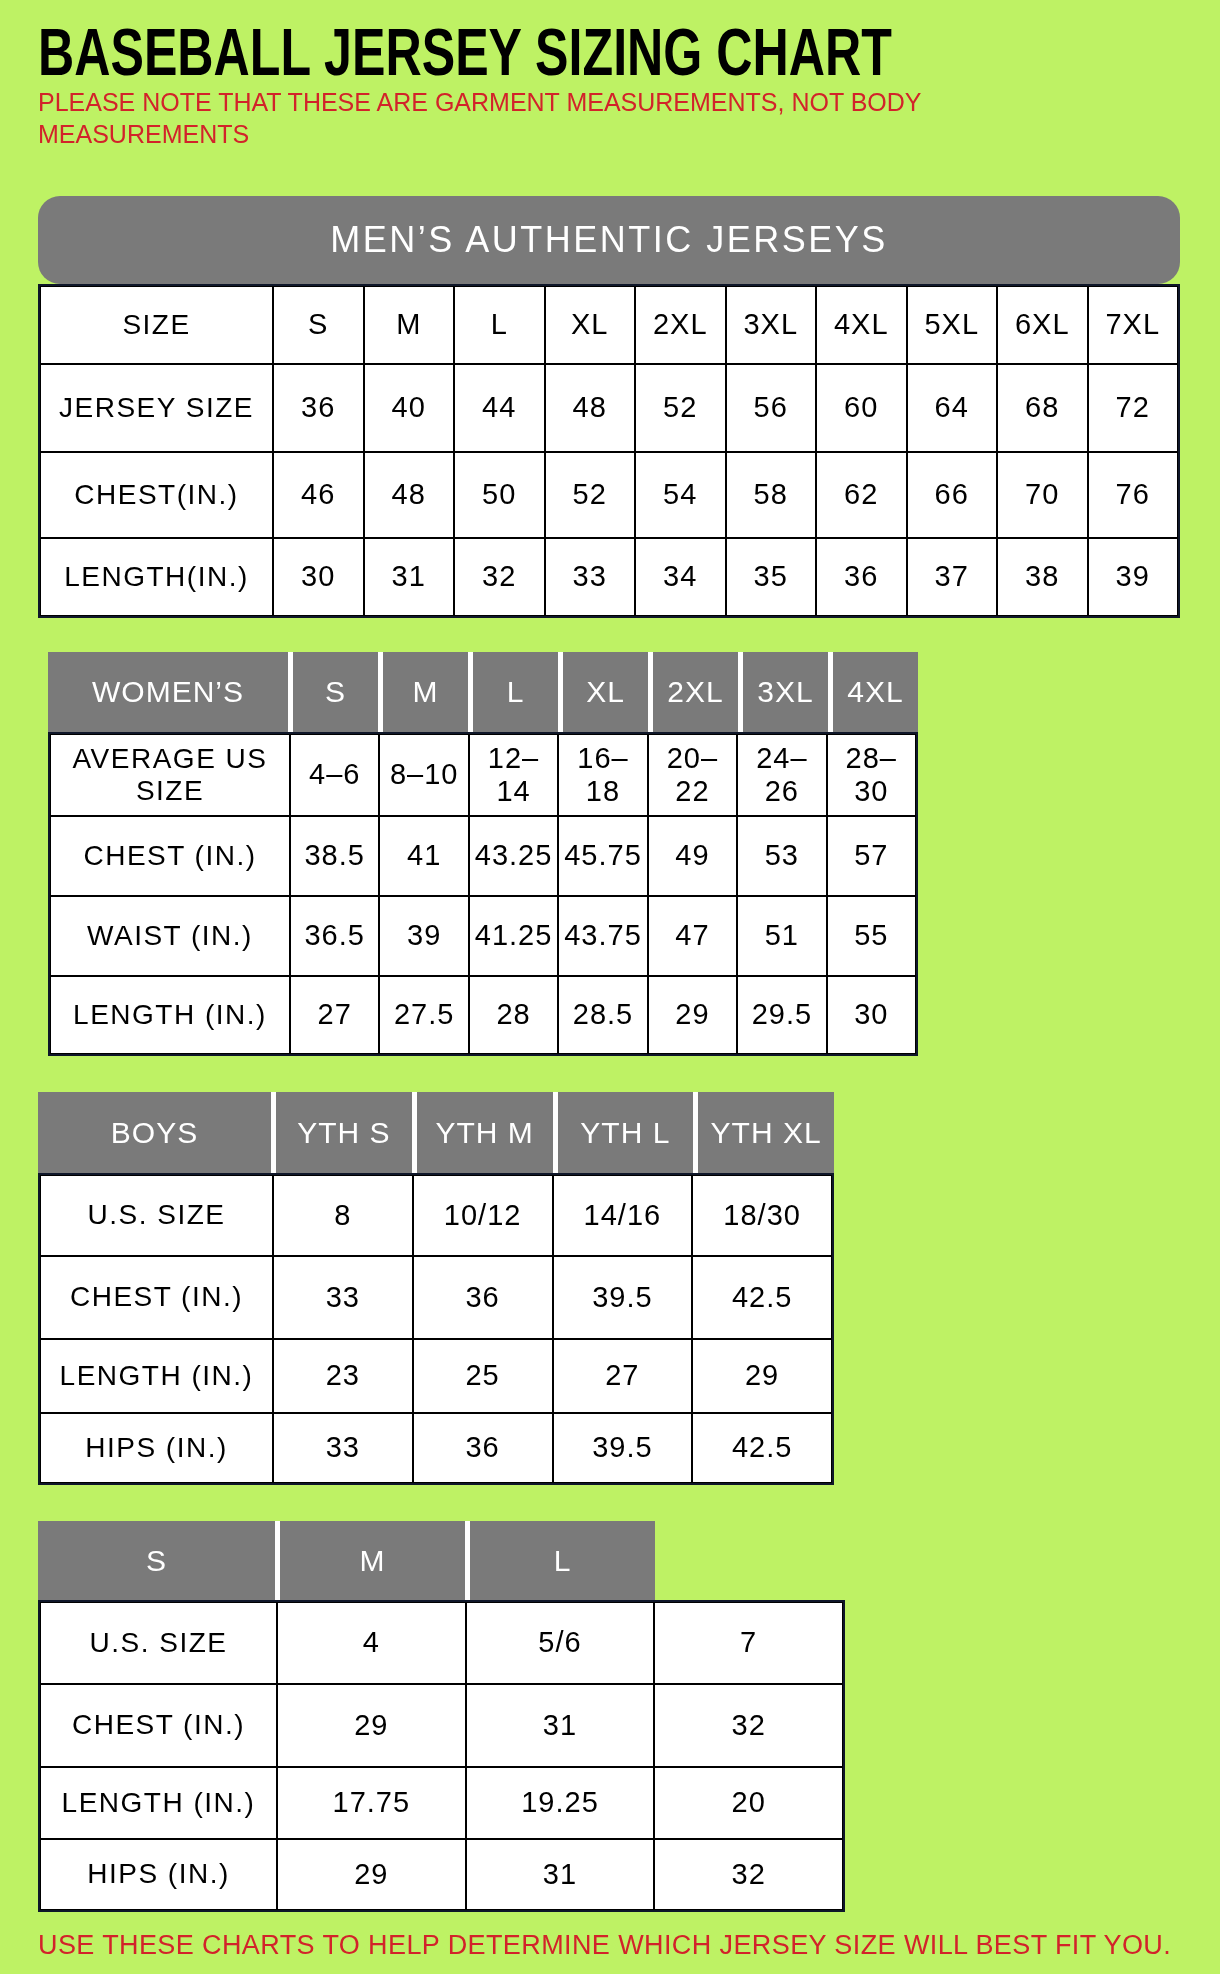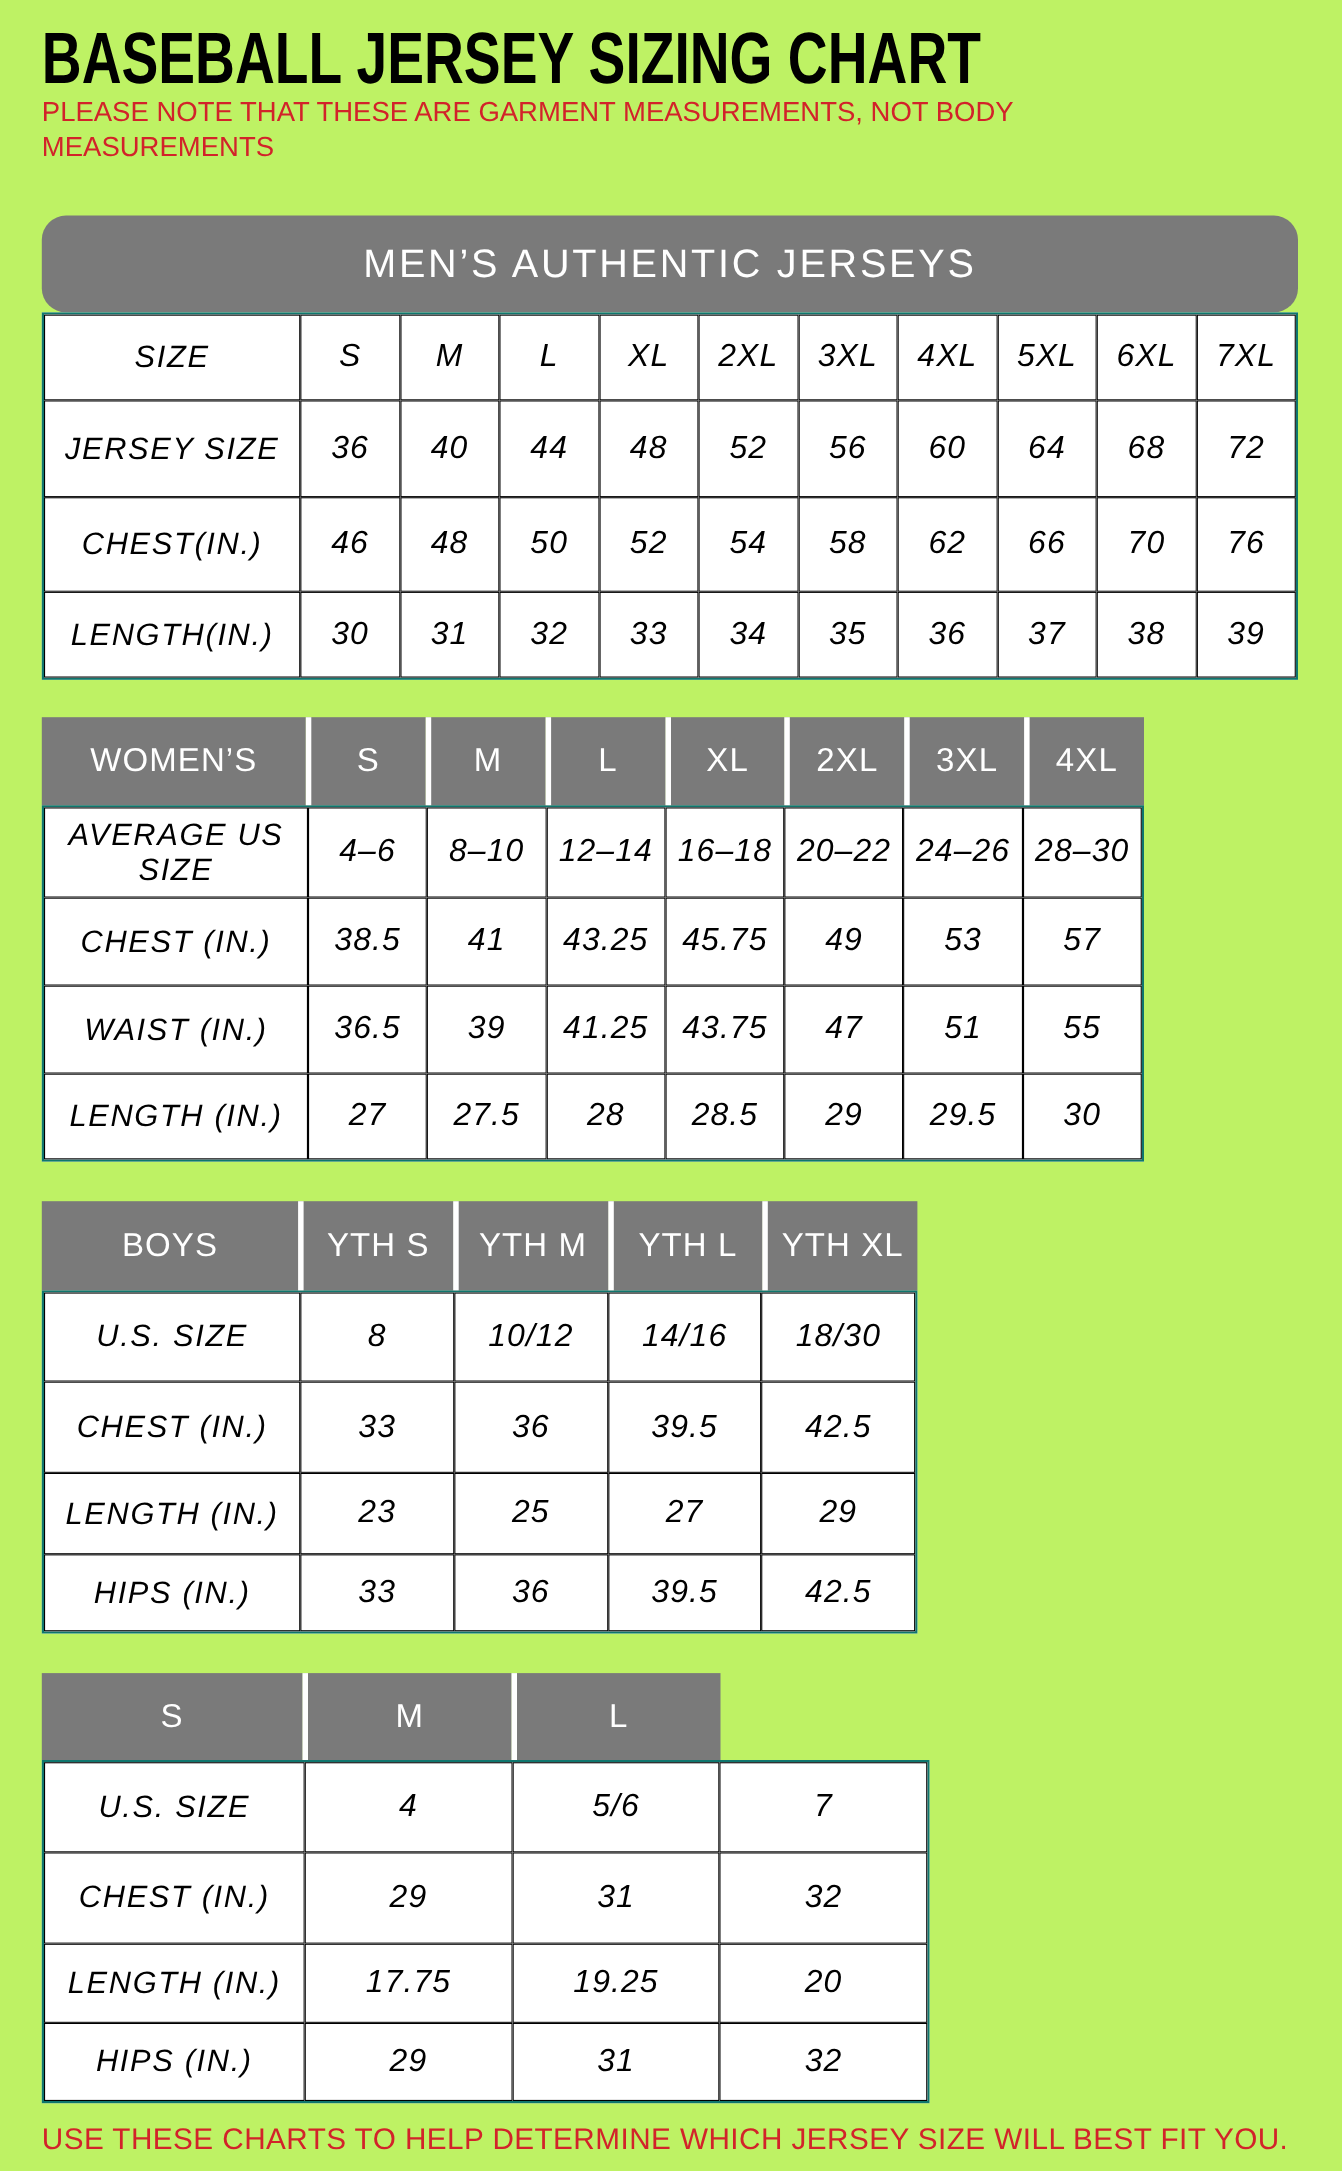--- a/index.html
+++ b/index.html
@@ -30,33 +30,33 @@
   }
   .thead{display:grid;grid-template-columns:var(--cols);}
   .hcell{
     background:#7a7a7a;color:#fff;
     display:flex;align-items:center;justify-content:center;
     font-size:30px;letter-spacing:1px;text-align:center;
   }
   .hcell + .hcell{border-left:5px solid #ffffff;}
   .tbody{
     display:grid;grid-template-columns:var(--cols);
-    border:2px solid #0f766e;background:#fff;font-style:italic;
+    border:2px solid #0f172a;background:#fff;
   }
   .cell{
     border:1px solid #000;background:#fff;
     display:flex;align-items:center;justify-content:center;
     font-size:29px;letter-spacing:1px;text-align:center;line-height:1.15;
     padding:0 4px;box-sizing:border-box;
   }
   .cell.label{font-size:28px;letter-spacing:1.5px;}
   
   .mens{left:38px;top:196px;width:1142px;--cols:233px repeat(10,1fr);}
   .mens .tbody{grid-template-rows:78px 88px 86px 78px;}
-  .womens{left:38px;top:652px;width:1002px;--cols:240px repeat(7,1fr);}
+  .womens{left:48px;top:652px;width:870px;--cols:240px repeat(7,1fr);}
   .womens .thead{height:80px;}
   .womens .tbody{grid-template-rows:82px 80px 80px 78px;}
   .boys{left:38px;top:1092px;width:796px;--cols:233px repeat(4,1fr);}
   .boys .thead{height:81px;}
   .boys .tbody{grid-template-rows:81px 83px 74px 70px;}
   .preschool{left:38px;top:1521px;width:807px;--cols:237px repeat(3,1fr);}
   .preschool .thead{height:79px;}
   .preschool .tbody{grid-template-rows:82px 83px 72px 71px;}
 </style>
 </head>

